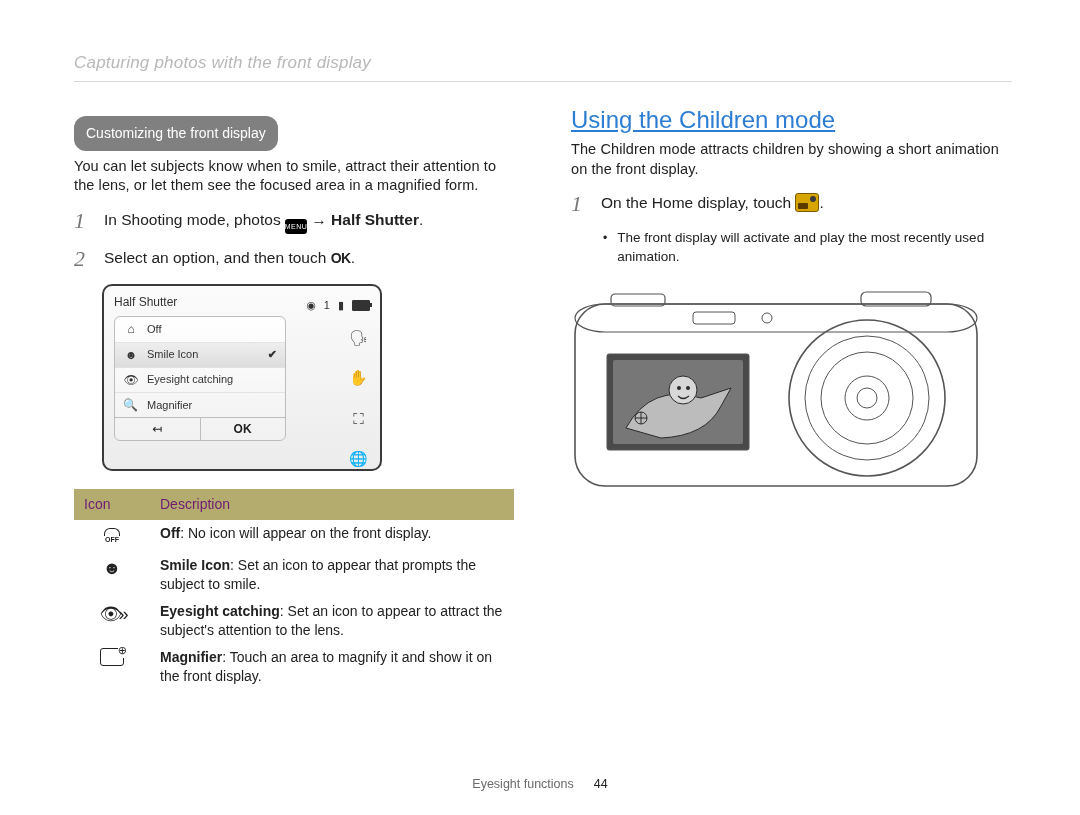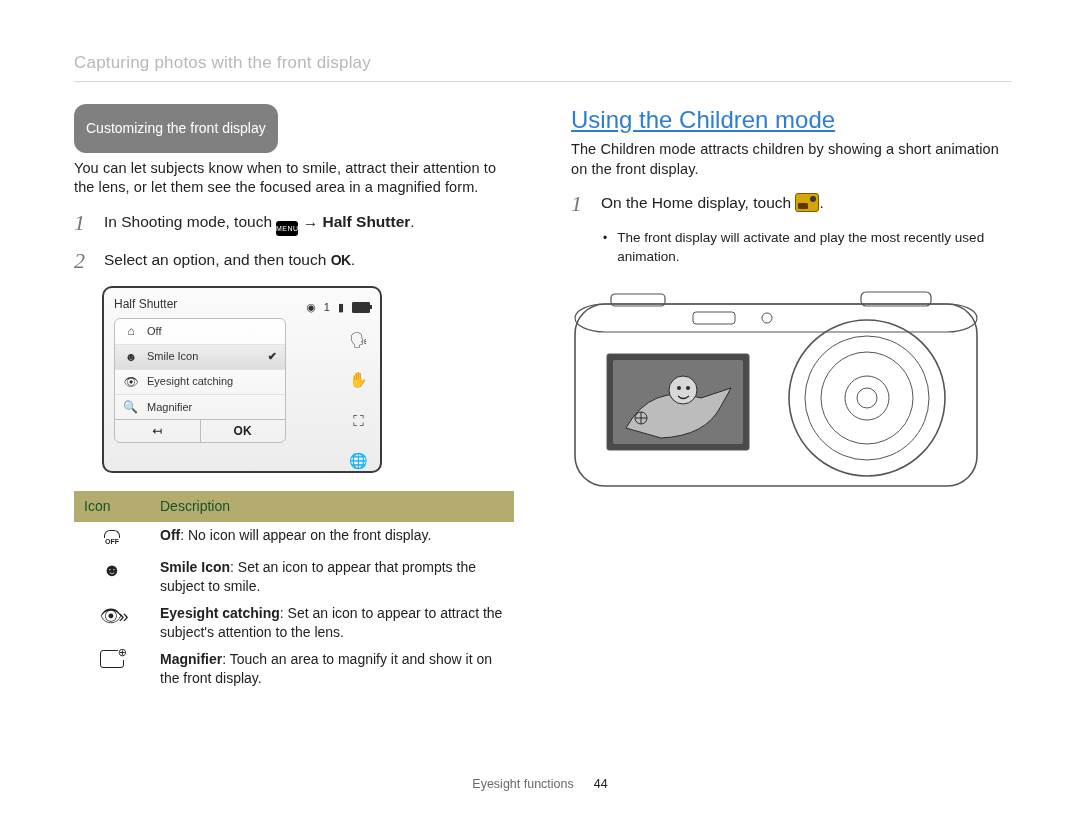--- a/index.html
+++ b/index.html
@@ -24,31 +24,33 @@
     position:relative;
   }
   .breadcrumb{
     font-size:17px;
     color:#b8b8b8;
     font-weight:300;
     letter-spacing:.2px;
     border-bottom:1px solid #d9d9d9;
     padding-bottom:6px;
     margin-bottom:22px;
+    font-style:italic;
   }
   .cols{display:flex;gap:56px;}
   .col{flex:1;min-width:0;}
   .tag{
     display:inline-block;
     background:var(--tag-bg);
     color:#fff;
     font-size:14px;
-    padding:15px 12px;
+    padding:8px 12px;
     border-radius:12px;
     margin-bottom:6px;
+    margin-top:12px;
   }
   .para{font-weight:300;letter-spacing:.1px;}
   .h2{color:var(--accent);font-size:24px;font-weight:400;margin:0 0 4px;text-decoration:underline;}
   .steps{margin-top:14px;}
   .step{display:flex;gap:14px;align-items:flex-start;margin:14px 0;}
   .step-num{
     font-style:italic;
     font-family:Georgia,"Times New Roman",serif;
     font-size:22px;color:#767676;line-height:1;
     min-width:16px;
@@ -86,21 +88,21 @@
   .menu-item .check{margin-left:auto;font-weight:700;}
   .menu-footer{display:flex;border-top:1px solid #bdbdbd;}
   .menu-footer div{flex:1;text-align:center;font-size:12px;padding:3px 0;}
   .menu-footer .ok{font-weight:700;letter-spacing:.3px;border-left:1px solid #bdbdbd;}
   .side-icons{position:absolute;right:12px;top:42px;display:flex;flex-direction:column;gap:20px;font-size:15px;color:#444;align-items:center;}
   .side-icons span{display:block;}
 
   
   .desc-table{width:440px;margin-top:18px;border-collapse:collapse;font-size:14px;font-weight:300;}
   .desc-table thead th{
-    background:var(--olive);color:#14532d;font-weight:400;text-align:left;
+    background:var(--olive);color:#701a75;font-weight:400;text-align:left;
     padding:6px 10px;font-size:14px;
   }
   .desc-table thead th:first-child{width:56px;}
   .desc-table td{padding:4px 10px;vertical-align:top;border:none;}
   .desc-table td.icon-cell{text-align:center;font-size:18px;color:#222;}
   .off-icon{display:inline-block;width:22px;height:16px;position:relative;}
   .off-icon span{display:block;font-size:7px;font-weight:700;text-align:center;line-height:7px;}
   .off-icon::before{content:"";display:block;width:14px;height:7px;border:1.5px solid #222;border-bottom:none;border-radius:6px 6px 0 0;margin:0 auto;}
   .eye-icon{font-size:18px;letter-spacing:-4px;}
   .mag-icon{display:inline-block;width:22px;height:16px;border:1.5px solid #222;border-radius:3px;position:relative;}
@@ -130,21 +132,21 @@
   <div class="cols">
 
     <div class="col">
       <span class="tag">Customizing the front display</span>
       <div class="para">You can let subjects know when to smile, attract their attention to the lens, or let them see the focused area in a magnified form.</div>
 
       <div class="steps">
         <div class="step">
           <div class="step-num">1</div>
           <div class="step-body">
-            <span>In Shooting mode, touch </span>
+            <span>In Shooting mode, photos </span>
             <span class="iconbox">
                 <span class="menu-chip">MENU</span>
               </span>
             <span> → </span><span class="bold">Half Shutter</span>.
           </div>
         </div>
         <div class="step">
           <div class="step-num">2</div>
           <div class="step-body">
             <span>Select an option, and then touch </span>

